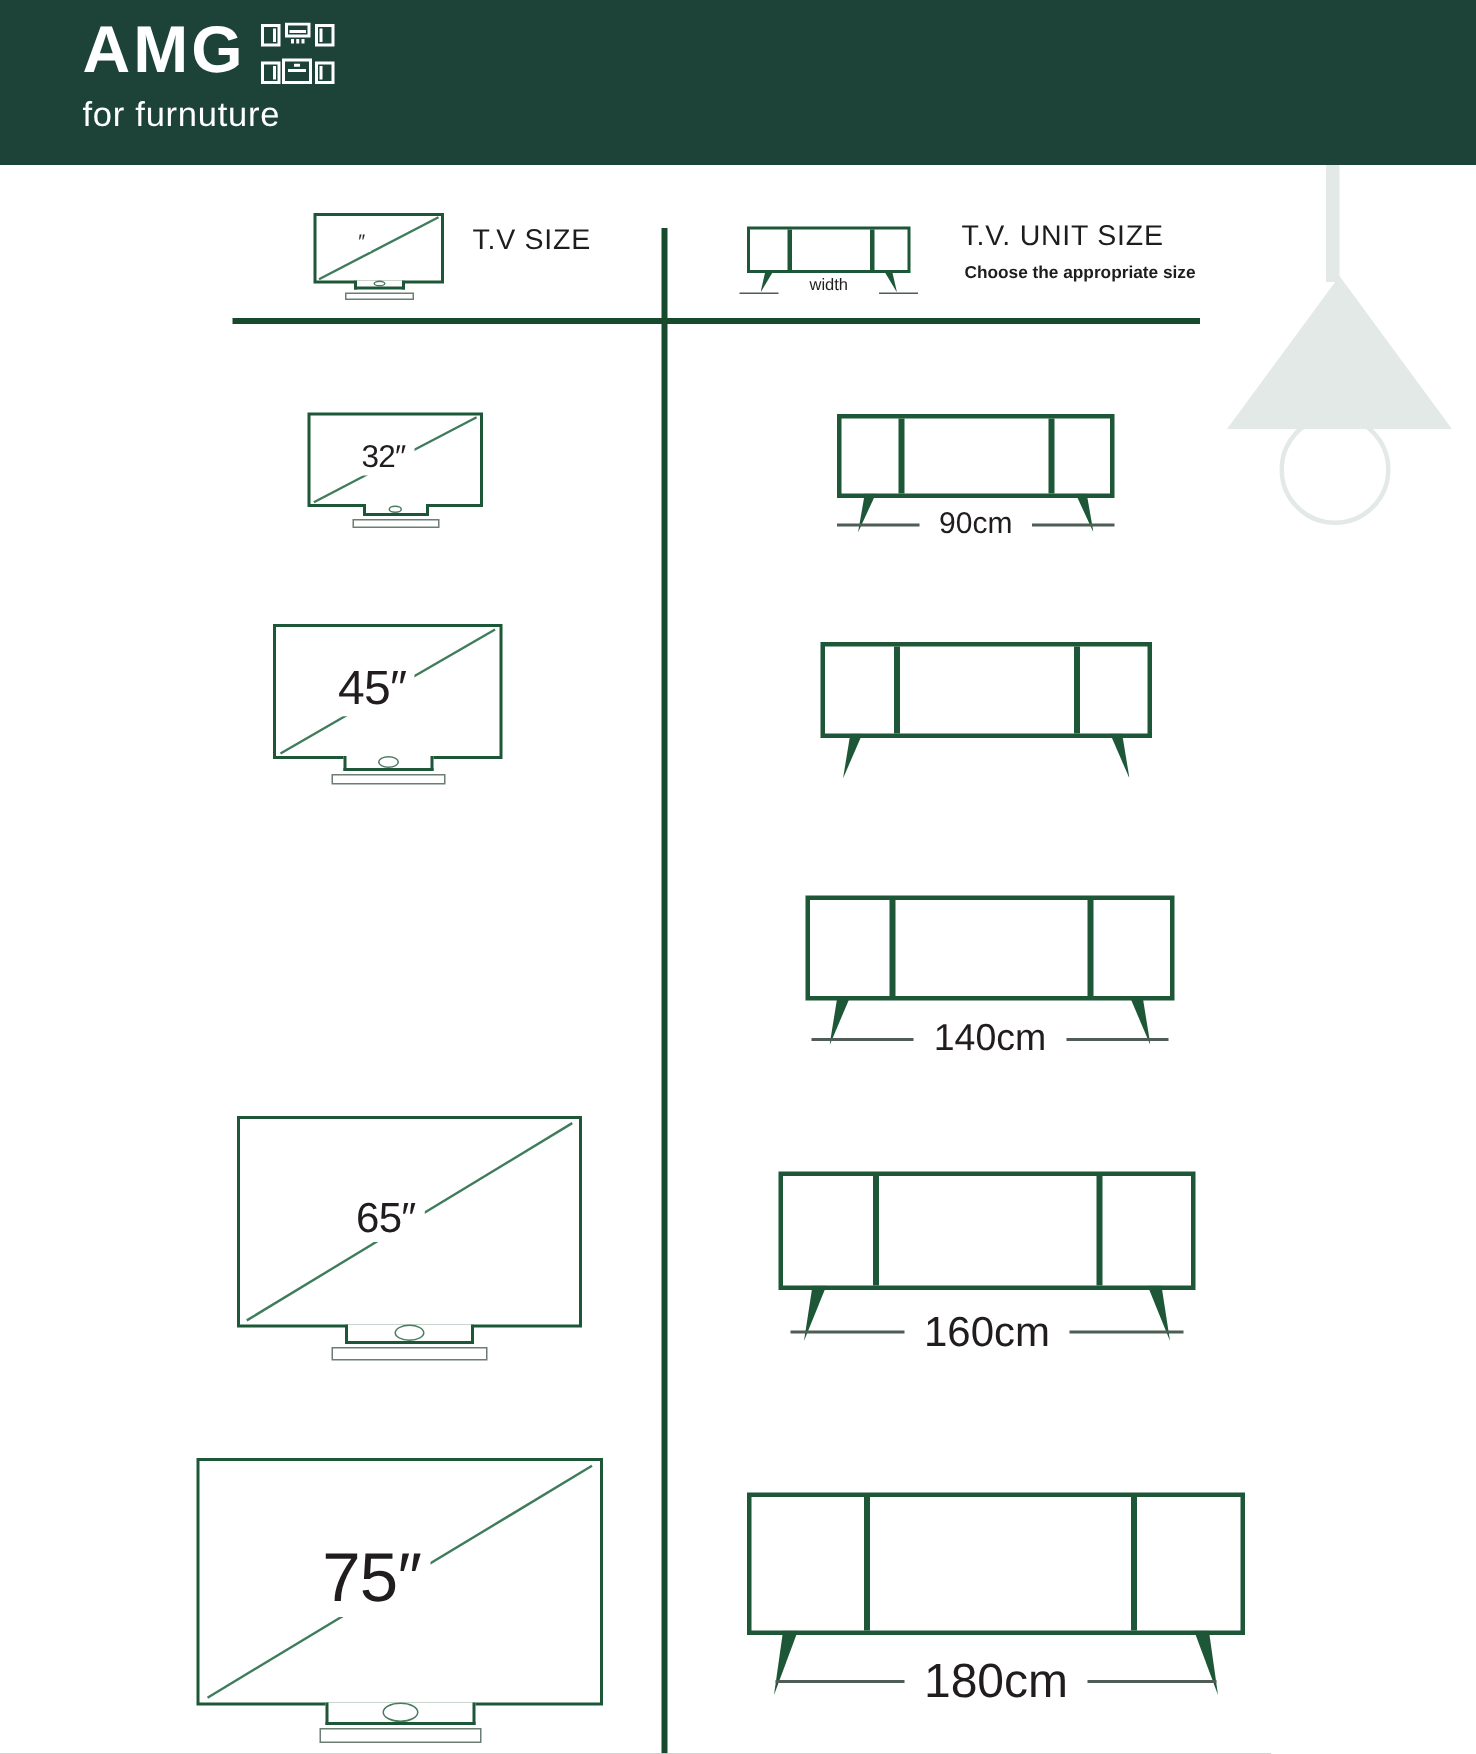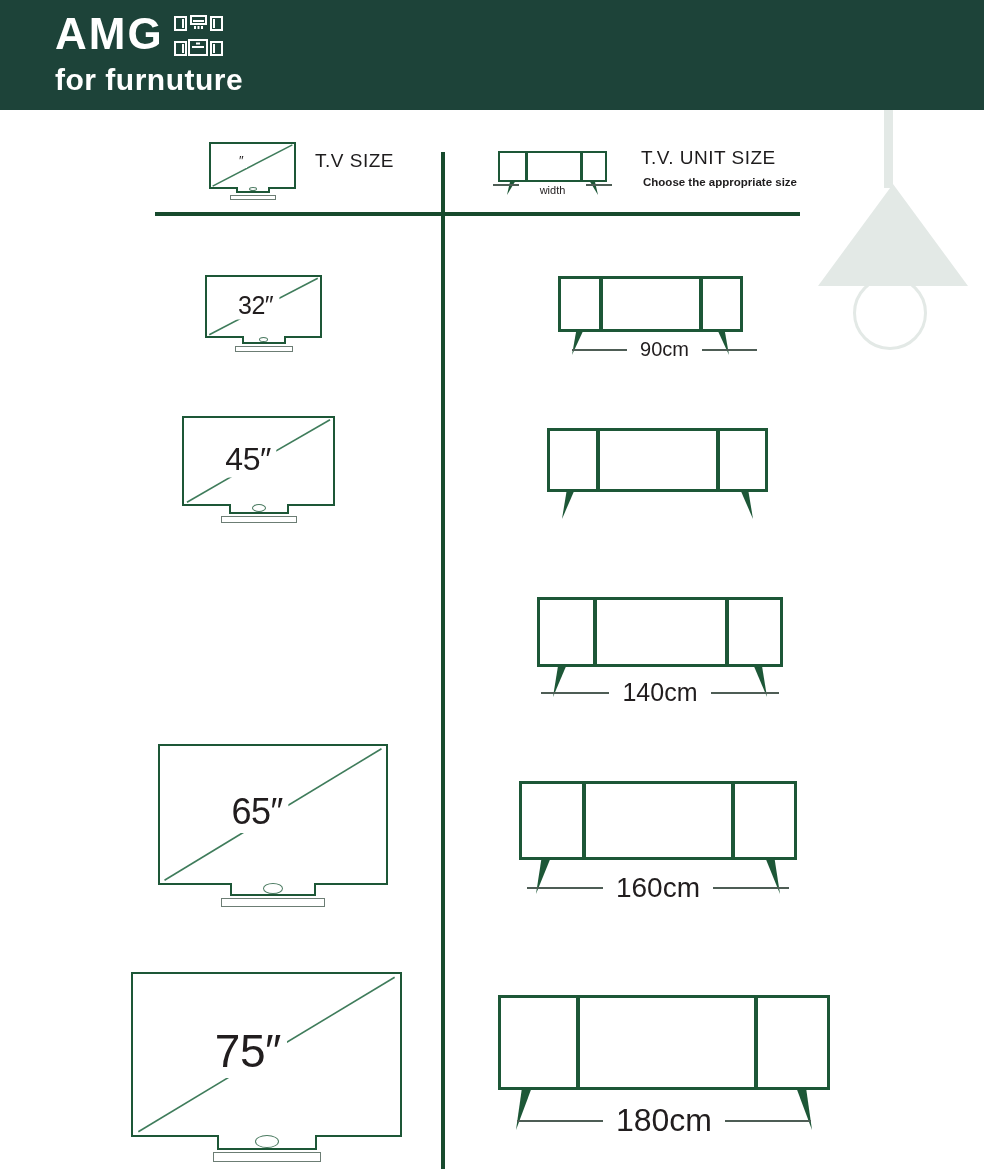--- a/index.html
+++ b/index.html
@@ -14,21 +14,21 @@
   *{margin:0;padding:0;box-sizing:border-box;}
   body{background:#888;font-family:"Liberation Sans",sans-serif;}
   .poster{position:relative;width:984px;height:1169px;background:#ffffff;overflow:hidden;margin:0 auto;}
 
   
   .hdr{position:absolute;left:0;top:0;width:984px;height:110px;background:var(--header);}
   .logo-block{position:absolute;left:55px;top:12px;color:#fff;}
   .logo-row{display:flex;align-items:flex-start;gap:10px;text-align:right;}
   .logo-text{font-size:44px;font-weight:bold;letter-spacing:2px;line-height:44px;}
   .logo-icon{margin-top:3px;}
-  .tagline{font-size:30px;font-weight:bold;margin-top:4px;letter-spacing:0.5px;}
+  .tagline{font-size:23px;font-weight:normal;margin-top:4px;letter-spacing:0.5px;}
   .website{position:absolute;left:620px;top:38px;width:280px;text-align:center;color:#f4f7f5;font-size:29px;letter-spacing:0.5px;}
 
   
   .lamp-cord{position:absolute;left:884px;top:110px;width:9px;height:78px;background:var(--lamp);}
   .lamp-bulb{position:absolute;left:853px;top:276px;width:74px;height:74px;border:3px solid var(--lamp);border-radius:50%;background:#fff;}
   .lamp-shade{position:absolute;left:818px;top:184px;width:150px;height:102px;background:var(--lamp);
     clip-path:polygon(50% 0,100% 100%,0 100%);}
 
   
   .hrule{position:absolute;left:155px;top:212px;width:645px;height:4px;background:var(--green-deep);}
@@ -53,21 +53,21 @@
   .leg{position:absolute;top:100%;background:var(--green);}
   .leg-l{clip-path:polygon(38% 0,100% 0,0% 100%);}
   .leg-r{clip-path:polygon(0 0,62% 0,100% 100%);}
   .caption{position:absolute;display:flex;align-items:center;justify-content:center;gap:13px;color:var(--ink);}
   .caption .dash{height:2px;background:var(--dash);display:inline-block;}
 
   
   .legend-title{position:absolute;color:#1e1c1d;font-size:19px;letter-spacing:0.5px;}
   .legend-sub{position:absolute;color:#1e1c1d;font-size:11.5px;font-weight:bold;}
   .mini-mark{position:absolute;left:30%;top:22%;font-size:13px;color:var(--ink);background:#fff;padding:0 3px;}
-  .mini-caption{position:absolute;display:flex;align-items:flex-start;justify-content:center;gap:21px;
+  .mini-caption{position:absolute;display:flex;align-items:flex-end;justify-content:center;gap:21px;
     color:var(--ink);font-size:11px;}
 </style>
 </head>
 <body>
 
 <div class="poster">
 
   <div class="hdr">
     <div class="logo-block">
       <div class="logo-row">
@@ -127,35 +127,35 @@
     <span>width</span>
     <span class="dash" style="width:26px;height:1.5px;background:var(--dash)"></span>
   </div>
   <div class="legend-title" style="left:641px;top:147px">T.V. UNIT SIZE</div>
   <div class="legend-sub" style="left:643px;top:176px">Choose the appropriate size</div>
 
   <div class="tv" style="left:205px;top:275px;width:117px;height:63px">
     <svg class="diag" viewBox="0 0 100 100" preserveAspectRatio="none">
         <line x1="2" y1="98" x2="98" y2="2"></line>
       </svg>
-    <span class="tv-label" style="font-size:25px">32″</span>
+    <span class="tv-label" style="font-size:21px">32″</span>
     <div class="stand">
       <div class="neck" style="width:44px;height:8px">
           <span class="knob" style="width:9px;height:5px"></span>
         </div>
       <div class="base" style="width:58px;height:6px"></div>
     </div>
   </div>
   <div class="unit" style="left:558px;top:276px;width:185px;height:56px">
     <div class="div-v" style="left:21.5%"></div>
     <div class="div-v" style="left:77%"></div>
     <div class="leg leg-l" style="left:11px;width:12px;height:26px"></div>
     <div class="leg leg-r" style="right:11px;width:12px;height:26px"></div>
   </div>
-  <div class="caption" style="left:562px;top:338px;width:205px;font-size:20px">
+  <div class="caption" style="left:548px;top:338px;width:205px;font-size:20px">
     <span class="dash" style="width:55px"></span>
     <span>90cm</span>
     <span class="dash" style="width:55px"></span>
   </div>
 
   <div class="tv" style="left:182px;top:416px;width:153px;height:90px">
     <svg class="diag" viewBox="0 0 100 100" preserveAspectRatio="none">
         <line x1="2" y1="98" x2="98" y2="2"></line>
       </svg>
     <span class="tv-label" style="font-size:32px">45″</span>
@@ -182,21 +182,21 @@
   <div class="caption" style="left:527px;top:678px;width:266px;font-size:25px">
     <span class="dash" style="width:68px"></span>
     <span>140cm</span>
     <span class="dash" style="width:68px"></span>
   </div>
 
   <div class="tv" style="left:158px;top:744px;width:230px;height:141px">
     <svg class="diag" viewBox="0 0 100 100" preserveAspectRatio="none">
         <line x1="2" y1="98" x2="98" y2="2"></line>
       </svg>
-    <span class="tv-label" style="font-size:36px">65″</span>
+    <span class="tv-label" style="font-size:28px">65″</span>
     <div class="stand">
       <div class="neck" style="width:86px;height:13px">
           <span class="knob" style="width:20px;height:11px"></span>
         </div>
       <div class="base" style="width:104px;height:9px"></div>
     </div>
   </div>
   <div class="unit" style="left:519px;top:781px;width:278px;height:79px">
     <div class="div-v" style="left:22%"></div>
     <div class="div-v" style="left:77%"></div>

